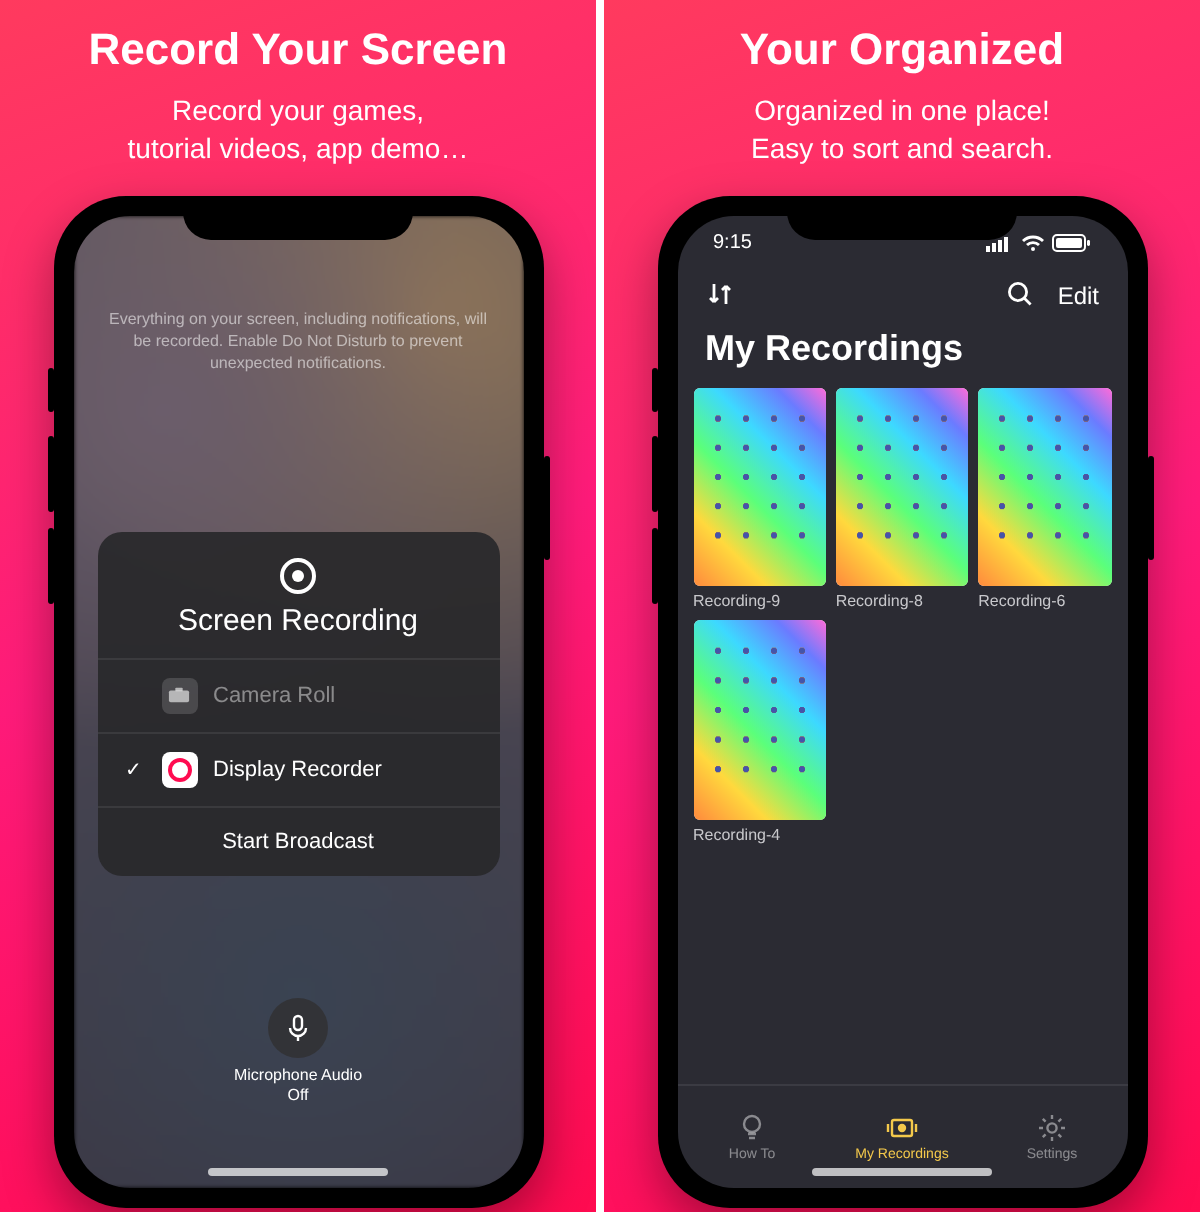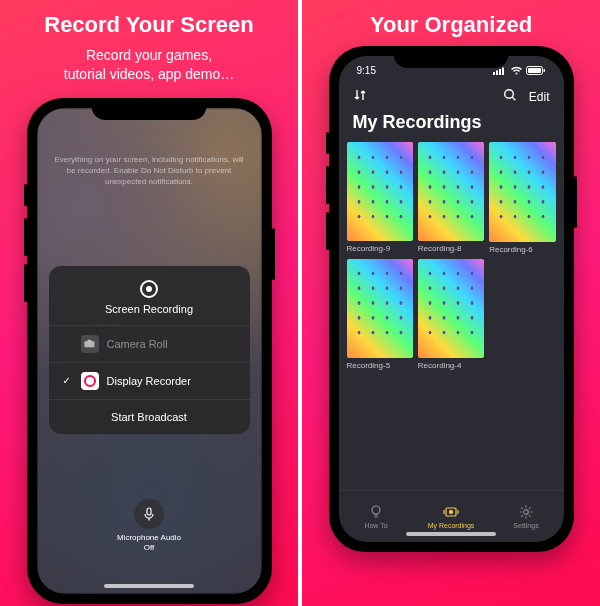--- a/index.html
+++ b/index.html
@@ -83,21 +83,21 @@
     padding: 12px 0 0 0;
     color:#fff;
   }
   .rec-head { text-align:center; padding-bottom:10px; }
   .rec-dot {
     width:18px; height:18px; border:2px solid #fff; border-radius:50%;
     display:inline-flex; align-items:center; justify-content:center;
     margin-bottom:5px;
   }
   .rec-dot::after { content:""; width:6px; height:6px; background:#fff; border-radius:50%; }
-  .rec-title { font-size:11px; }
+  .rec-title { font-size:15px; }
   .opt-row {
     display:flex; align-items:center; gap:8px;
     padding: 9px 14px; font-size:11px;
     border-top:1px solid rgba(255,255,255,.08);
   }
   .opt-row.dim { color: rgba(255,255,255,.45); }
   .check { width:10px; font-size:10px; }
   .opt-icon {
     width:18px; height:18px; border-radius:4px;
     display:flex; align-items:center; justify-content:center;
@@ -249,20 +249,22 @@
         </div>
       </div>
 
       <div class="home-ind"></div>
     </div>
   </div>
 </div>
 
 <div class="panel">
   <div class="panel-title">Your Organized</div>
+  <div class="panel-sub">Organized in one place!
+Easy to sort and search.</div>
 
   <div class="phone">
     <div class="phone-btn btn-l1"></div>
     <div class="phone-btn btn-l2"></div>
     <div class="phone-btn btn-l3"></div>
     <div class="phone-btn btn-r"></div>
     <div class="notch"></div>
     <div class="screen">
       <div class="right-bg"></div>
 
@@ -313,24 +315,20 @@
           <div class="tile">
             <div class="thumb home"></div>
             <div class="tile-label">Recording-8</div>
           </div>
           <div class="tile">
             <div class="thumb home"></div>
             <div class="tile-label">Recording-6</div>
           </div>
           <div class="tile">
             <div class="thumb home"></div>
-            <div class="tile-label">Recording-5</div>
-          </div>
-          <div class="tile">
-            <div class="thumb home"></div>
             <div class="tile-label">Recording-4</div>
           </div>
         </div>
 
       <div class="tab-bar">
         <div class="tab">
           <svg width="16" height="16" viewBox="0 0 16 16" fill="none" stroke="currentColor" stroke-width="1.2">
               <circle cx="8" cy="6" r="4"></circle>
               <path d="M6 11h4M6.5 13h3"></path>
             </svg>

